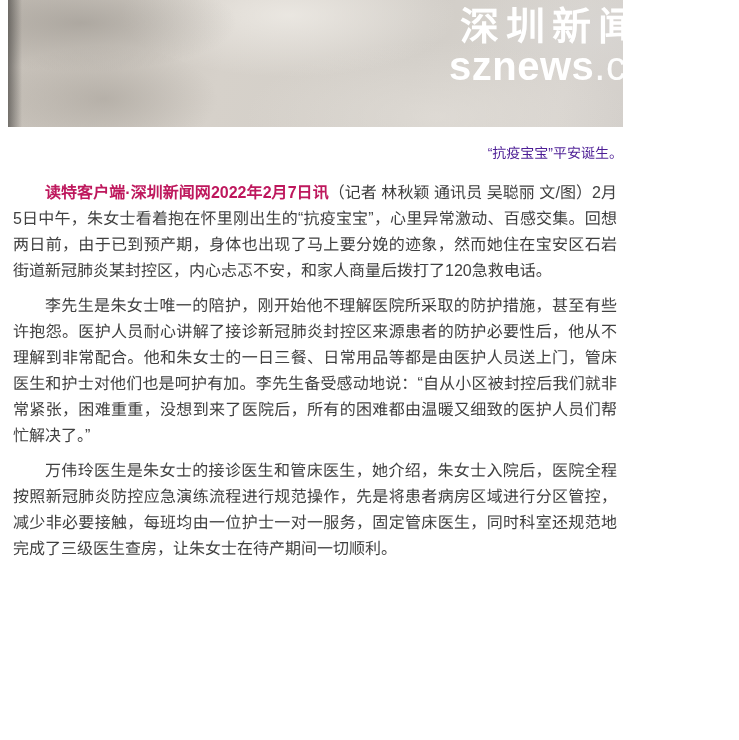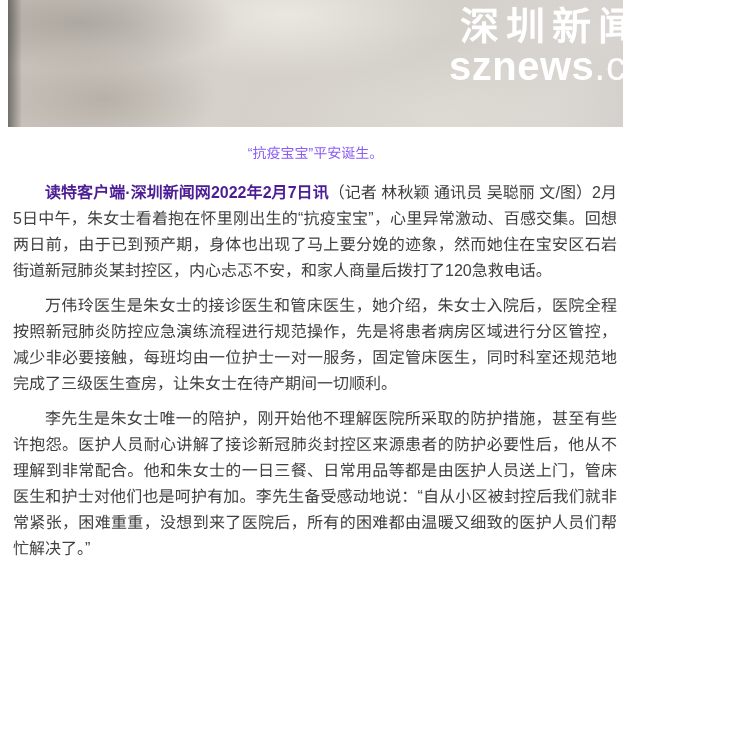--- a/index.html
+++ b/index.html
@@ -52,41 +52,41 @@
     line-height: 36px;
     margin-top: 1px;
     white-space: nowrap;
     letter-spacing: 0.5px;
   }
   .logo-en-bold { font-weight: 700; }
   .logo-en-light { font-weight: 400; opacity: 0.96; }
   
   .caption {
     margin-top: 16px;
-    text-align: center;
-    color: #8b5cf6;
+    text-align: right;
+    color: #4c1d95;
     font-size: 14px;
     line-height: 20px;
   }
   
   .article {
     margin-top: 17px;
     padding: 0 6px 0 5px;
   }
   .article p {
     margin: 0 0 9px 0;
     font-size: 16px;
     line-height: 26px;
     color: #404040;
     text-align: justify;
     text-justify: inter-ideograph;
     text-indent: 2em;
     word-break: break-all;
   }
-  .article p strong { font-weight: 700; color: #4c1d95; }
+  .article p strong { font-weight: 700; color: #be185d; }
 </style>
 </head>
 <body>
 
 <div class="page">
 
   <div class="hero">
     <div class="hero-logo">
       <div class="logo-cn">深圳新闻网</div>
       <div class="logo-en">
@@ -94,20 +94,20 @@
       </div>
     </div>
   </div>
 
   <div class="caption">“抗疫宝宝”平安诞生。</div>
 
   <div class="article">
     <p><strong>读特客户端·深圳新闻网2022年2月7日讯</strong><span>（记者 林秋颖 通讯员 吴聪丽 文/图）2月5日中午，朱女士看着抱在怀里刚出生的“抗疫宝宝”，心里异常激动、百感交集。回想两日前，由于已到预产期，身体也出现了马上要分娩的迹象，然而她住在宝安区石岩街道新冠肺炎某封控区，内心忐忑不安，和家人商量后拨打了120急救电话。</span></p>
 
 
+    <p><span>李先生是朱女士唯一的陪护，刚开始他不理解医院所采取的防护措施，甚至有些许抱怨。医护人员耐心讲解了接诊新冠肺炎封控区来源患者的防护必要性后，他从不理解到非常配合。他和朱女士的一日三餐、日常用品等都是由医护人员送上门，管床医生和护士对他们也是呵护有加。李先生备受感动地说：“自从小区被封控后我们就非常紧张，困难重重，没想到来了医院后，所有的困难都由温暖又细致的医护人员们帮忙解决了。”</span></p>
+
     <p><span>万伟玲医生是朱女士的接诊医生和管床医生，她介绍，朱女士入院后，医院全程按照新冠肺炎防控应急演练流程进行规范操作，先是将患者病房区域进行分区管控，减少非必要接触，每班均由一位护士一对一服务，固定管床医生，同时科室还规范地完成了三级医生查房，让朱女士在待产期间一切顺利。</span></p>
-
-    <p><span>李先生是朱女士唯一的陪护，刚开始他不理解医院所采取的防护措施，甚至有些许抱怨。医护人员耐心讲解了接诊新冠肺炎封控区来源患者的防护必要性后，他从不理解到非常配合。他和朱女士的一日三餐、日常用品等都是由医护人员送上门，管床医生和护士对他们也是呵护有加。李先生备受感动地说：“自从小区被封控后我们就非常紧张，困难重重，没想到来了医院后，所有的困难都由温暖又细致的医护人员们帮忙解决了。”</span></p>
 
 
   </div>
 
 </div>
 
 </body></html>

